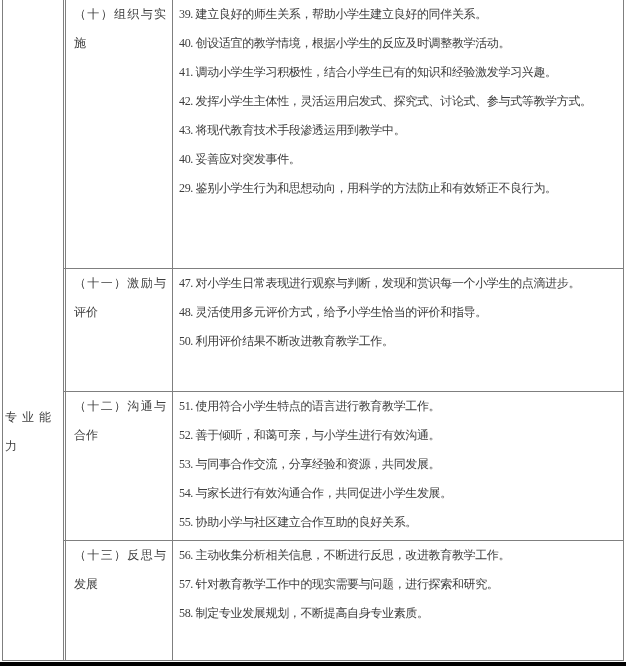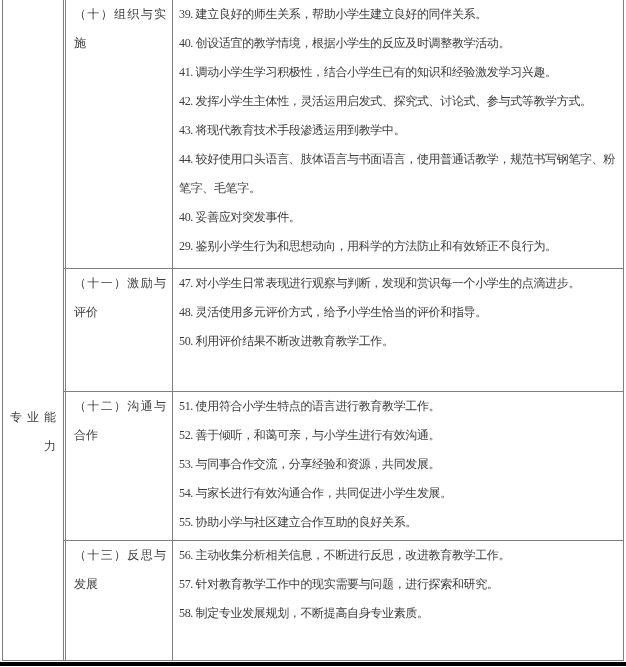--- a/index.html
+++ b/index.html
@@ -33,21 +33,21 @@
     box-sizing: border-box;
     flex: 0 0 auto;
   }
   .dim-label {
     margin-top: 403px;
     margin-left: 2px;
     width: 56px;
     font-size: 12px;
     line-height: 29px;
     letter-spacing: 5px;
-    text-align: right;
+    text-align: left;
     word-break: break-all;
   }
   .main {
     flex: 1 1 auto;
     display: flex;
     flex-direction: column;
     min-width: 0;
   }
   .row {
     display: flex;
@@ -124,21 +124,20 @@
             <p class="item">39. 建立良好的师生关系，帮助小学生建立良好的同伴关系。</p>
 
             <p class="item">40. 创设适宜的教学情境，根据小学生的反应及时调整教学活动。</p>
 
             <p class="item">41. 调动小学生学习积极性，结合小学生已有的知识和经验激发学习兴趣。</p>
 
             <p class="item">42. 发挥小学生主体性，灵活运用启发式、探究式、讨论式、参与式等教学方式。</p>
 
             <p class="item">43. 将现代教育技术手段渗透运用到教学中。</p>
 
-            <p class="item">44. 较好使用口头语言、肢体语言与书面语言，使用普通话教学，规范书写钢笔字、粉笔字、毛笔字。</p>
 
             <p class="item">40. 妥善应对突发事件。</p>
 
             <p class="item">29. 鉴别小学生行为和思想动向，用科学的方法防止和有效矫正不良行为。</p>
           </div>
       </section>
 
       <section class="row row2">
         <div class="cat">
           <div class="cat-label">（十一）激励与评价</div>

